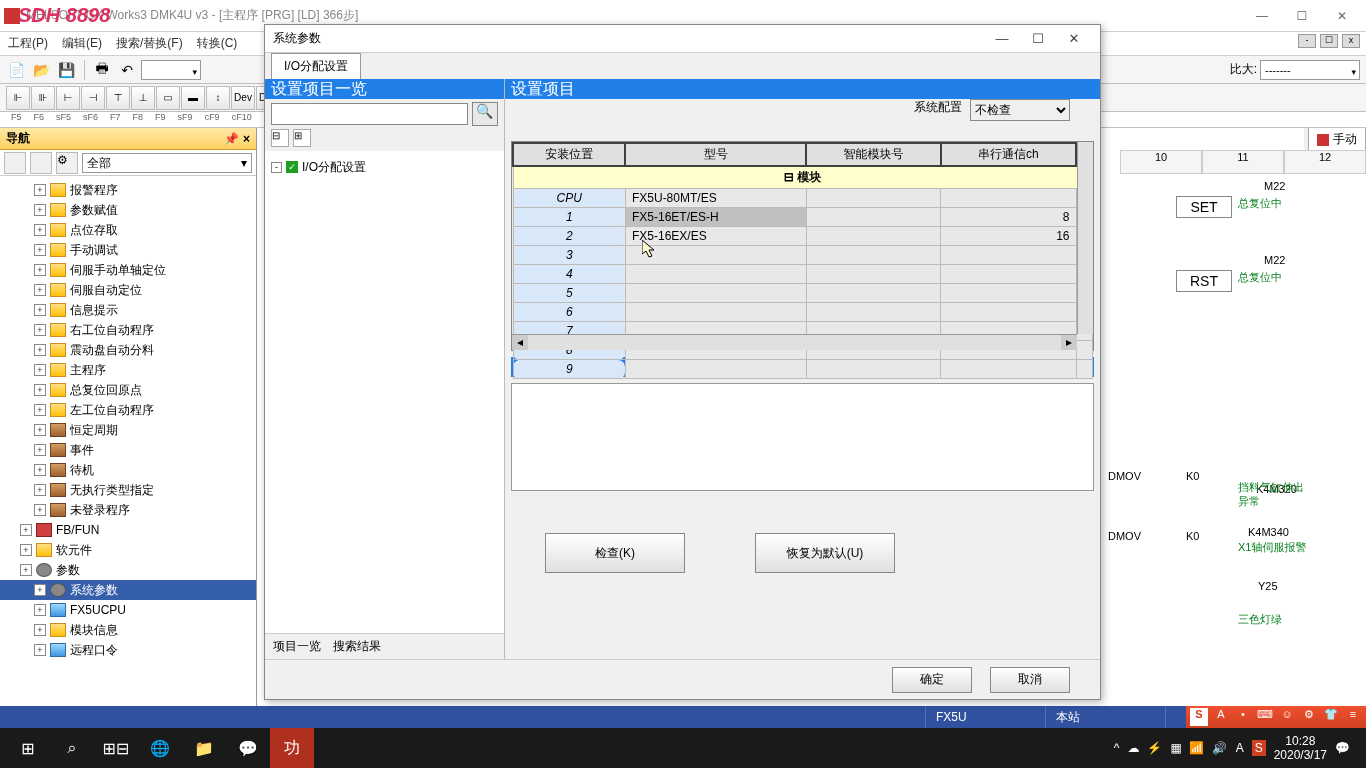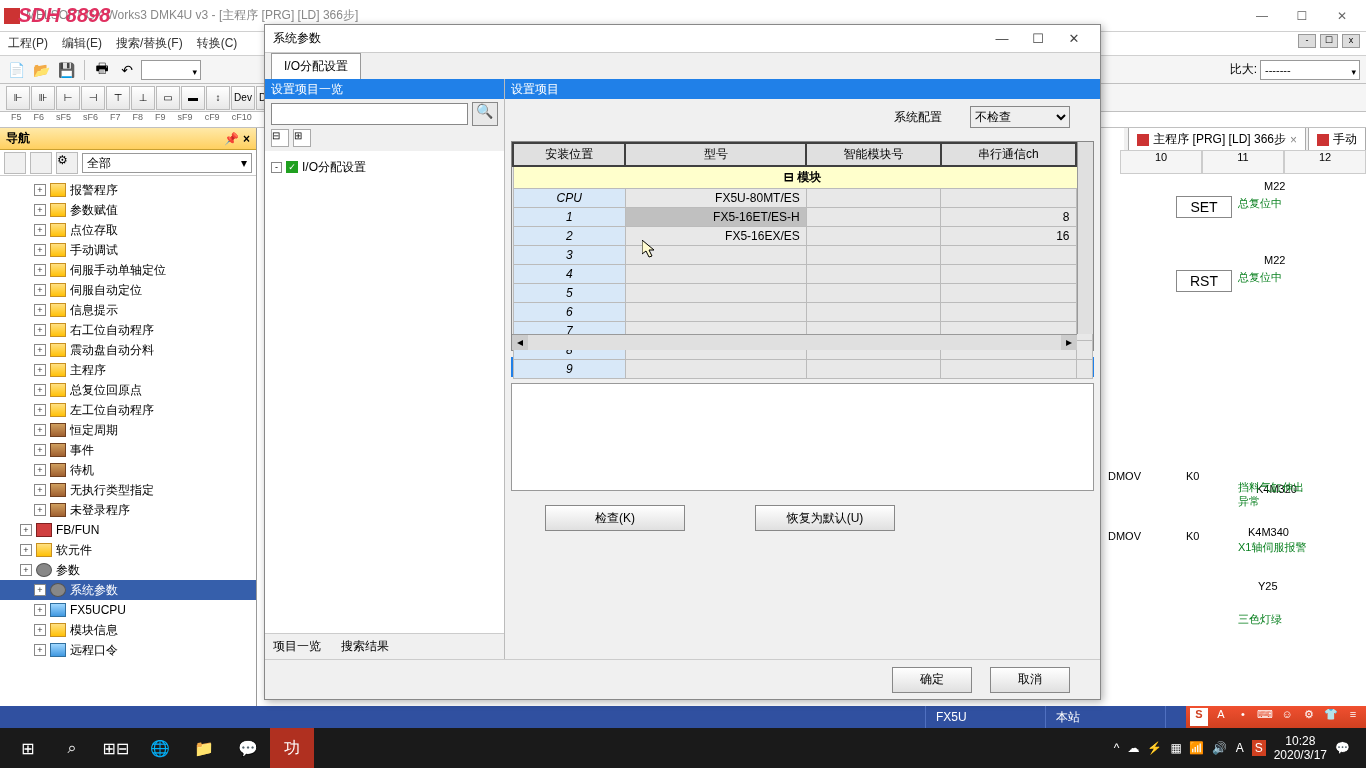--- a/index.html
+++ b/index.html
@@ -69,49 +69,49 @@
 
 .dialog { position: absolute; left: 264px; top: 24px; width: 837px; height: 676px; background: #f0f0f0; border: 1px solid #888; box-shadow: 2px 2px 8px rgba(0,0,0,0.3); z-index: 100; display: flex; flex-direction: column; }
 .dlg-title { height: 28px; background: #fff; display: flex; align-items: center; padding: 0 8px; border-bottom: 1px solid #ccc; }
 .dlg-title .t { flex: 1; }
 .dlg-title .wb { width: 36px; text-align: center; font-size: 13px; color: #444; }
 .dlg-tab { height: 26px; display: flex; padding-left: 6px; align-items: end; background: #f0f0f0; }
 .dlg-tab .tab { padding: 4px 12px; background: #fff; border: 1px solid #999; border-bottom: none; }
 .dlg-body { flex: 1; display: flex; padding: 0; }
 .dlg-left { width: 240px; border-right: 1px solid #bbb; display: flex; flex-direction: column; }
 .dlg-right { flex: 1; display: flex; flex-direction: column; }
-.blue-head { height: 20px; background: #2080e8; color: #fff; padding: 0 6px; line-height: 20px; font-size: 12px; }
+.blue-head { height: 20px; background: #2080e8; color: #fff; padding: 0 6px; line-height: 20px; font-size: 16px; }
 .search-row { height: 30px; display: flex; align-items: center; padding: 4px 6px; gap: 4px; }
 .search-row input { flex: 1; height: 22px; border: 1px solid #888; padding: 0 4px; }
 .search-row .sb { width: 26px; height: 24px; border: 1px solid #888; background: #e8e8e8; text-align: center; font-size: 14px; }
 .dlg-toolbar { height: 22px; padding: 0 6px; display: flex; gap: 4px; }
 .dlg-toolbar .tb { width: 18px; height: 18px; border: 1px solid #aaa; background: #fff; font-size: 10px; }
 .dlg-tree { flex: 1; background: #fff; padding: 6px; }
 .dlg-tree-item { display: flex; align-items: center; height: 20px; }
 .dlg-tree-item .pm { width: 11px; height: 11px; border: 1px solid #888; font-size: 9px; text-align: center; line-height: 9px; margin-right: 4px; }
 .dlg-tree-item .chk { width: 12px; height: 12px; background: #20a020; color: #fff; font-size: 9px; text-align: center; line-height: 12px; margin-right: 4px; }
-.dlg-bot-tabs { height: 26px; display: flex; align-items: center; padding: 0 8px; gap: 20px; border-top: 1px solid #ccc; }
-
-.cfg-row { height: 36px; display: flex; align-items: center; justify-content: flex-end; padding: 0 30px; gap: 28px; }
+.dlg-bot-tabs { height: 26px; display: flex; align-items: center; padding: 0 8px; gap: 12px; border-top: 1px solid #ccc; }
+
+.cfg-row { height: 36px; display: flex; align-items: flex-start; justify-content: flex-end; padding: 0 30px; gap: 8px; }
 .cfg-row select { width: 100px; height: 22px; border: 1px solid #888; }
 .grid-wrap { margin: 6px; border: 1px solid #888; height: 210px; position: relative; background: #e8e8e8; }
 .grid { width: 100%; border-collapse: collapse; }
 .grid th { background: #e0e0e0; border: 2px solid #404040; padding: 2px 6px; font-weight: normal; height: 20px; }
 .grid td { border: 1px solid #bbb; padding: 2px 6px; height: 18px; text-align: center; background: #e8e8e8; }
-.grid td.slot { background: #d8e8f8; font-style: italic; text-align: center; }
-.grid td.model { text-align: right; background: #e8e8e8; }
+.grid td.slot { background: #d8e8f8; font-style: italic; text-align: center; border-radius: 7px; }
+.grid td.model { text-align: left; background: #e8e8e8; }
 .grid tr.hl td.model { background: #c0c0c0; }
 .grid tr.mod td { background: #ffffcc; font-weight: bold; text-align: center; }
 .scroll-h { height: 16px; background: #e0e0e0; border-top: 1px solid #999; position: absolute; bottom: 0; left: 0; right: 16px; display: flex; justify-content: space-between; }
 .scroll-h .ar { width: 16px; background: #ccc; text-align: center; }
 .scroll-v { width: 16px; background: #e0e0e0; border-left: 1px solid #999; position: absolute; top: 0; bottom: 16px; right: 0; }
 
 .desc-box { margin: 6px; border: 1px solid #999; height: 108px; background: #fff; }
 .btn-row { display: flex; gap: 70px; padding: 8px 40px; }
-.btn-row button { width: 140px; height: 26px; border: 1px solid #888; background: linear-gradient(#fff,#e0e0e0); }
+.btn-row button { width: 140px; height: 40px; border: 1px solid #888; background: linear-gradient(#fff,#e0e0e0); margin-top: 28px; }
 .dlg-foot { height: 40px; display: flex; justify-content: flex-end; align-items: center; gap: 18px; padding: 0 30px; border-top: 1px solid #ccc; }
 .dlg-foot button { width: 80px; height: 26px; border: 1px solid #888; background: linear-gradient(#fff,#e0e0e0); }
 
 
 .cursor { position: absolute; width: 16px; height: 20px; z-index: 150; pointer-events: none; }
 
 
 .status { height: 22px; background: #3050a0; color: #fff; display: flex; align-items: center; font-size: 11px; position: absolute; bottom: 40px; left: 0; right: 0; }
 .status .cell { border-right: 1px solid #5070c0; padding: 0 10px; height: 100%; line-height: 22px; }
 .status .sp { flex: 1; }
@@ -328,25 +328,20 @@
         <div class="tree-item">
           <span class="pm">+</span>
           <span class="ic ic-prog"></span>
           <span>远程口令</span>
         </div>
       </div>
   </div>
 
   <div class="ladder">
     <div class="ladder-tabs">
-      <div class="lt">
-          <div class="ric"></div>
-          <span>主程序 [PRG] [LD] 366步</span>
-          <span class="x">×</span>
-        </div>
       <div class="lt">
           <div class="ric"></div>
           <span>手动</span>
         </div>
     </div>
     <div class="colheads">
       <div>10</div>
         <div>11</div>
         <div>12</div>
     </div>

